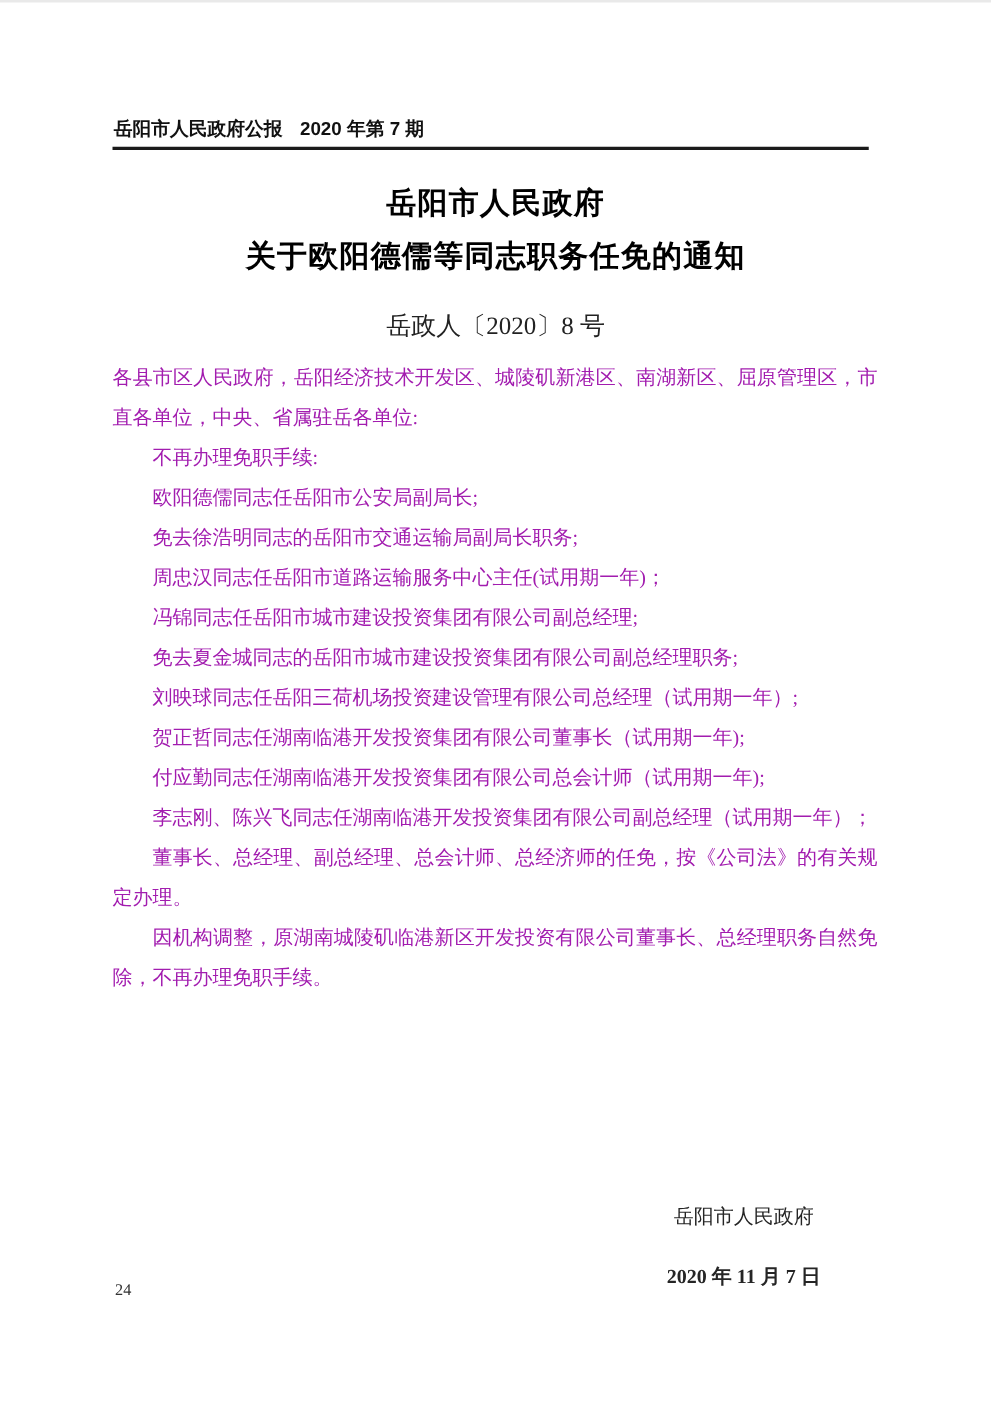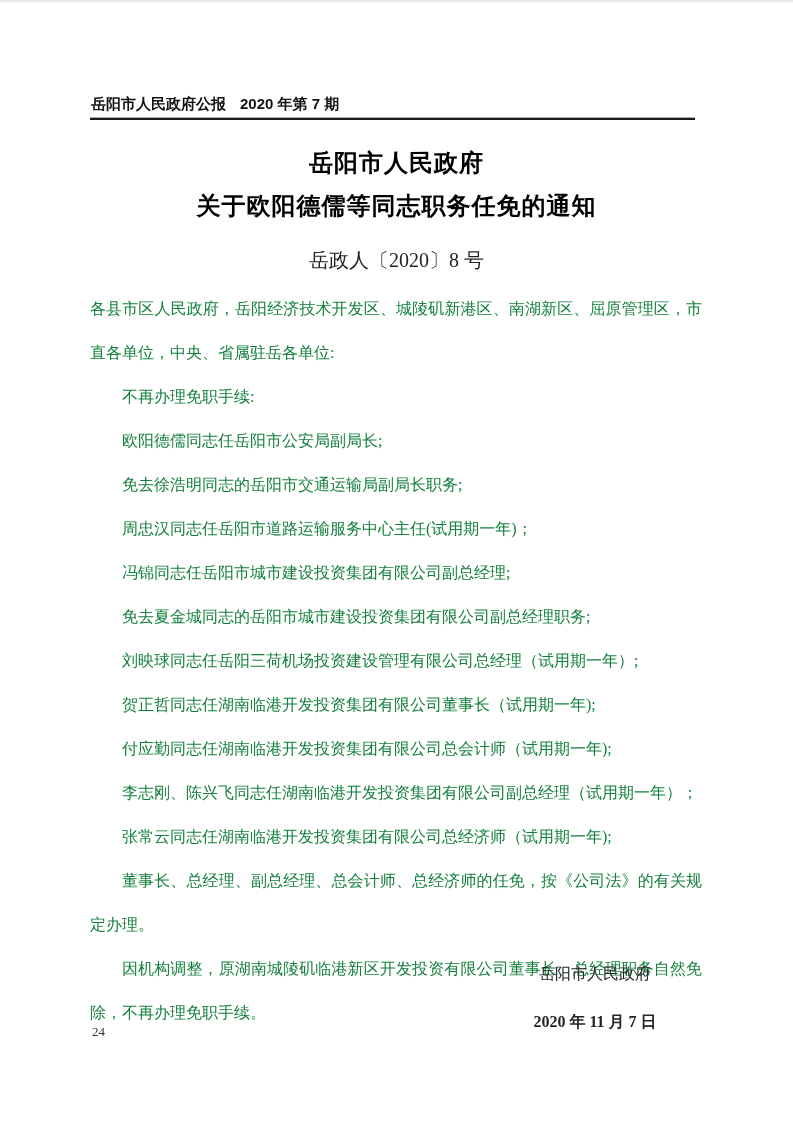--- a/index.html
+++ b/index.html
@@ -65,23 +65,23 @@
     text-align: center;
     font-size: 20px;
     color: #222222;
   }
   .body-block {
     position: absolute;
     top: 287px;
     left: 90px;
     width: 612px;
     font-size: 16px;
-    line-height: 44px;
+    line-height: 32px;
     text-align: justify;
-    color: #15803d;
+    color: #a21caf;
   }
   .body-block p {
     margin: 0;
     padding: 0;
   }
   .body-block p.indent {
     text-indent: 2em;
   }
   .sig-block {
     position: absolute;
@@ -130,21 +130,20 @@
     <p class="indent">不再办理免职手续:</p>
     <p class="indent">欧阳德儒同志任岳阳市公安局副局长;</p>
     <p class="indent">免去徐浩明同志的岳阳市交通运输局副局长职务;</p>
     <p class="indent">周忠汉同志任岳阳市道路运输服务中心主任(试用期一年)；</p>
     <p class="indent">冯锦同志任岳阳市城市建设投资集团有限公司副总经理;</p>
     <p class="indent">免去夏金城同志的岳阳市城市建设投资集团有限公司副总经理职务;</p>
     <p class="indent">刘映球同志任岳阳三荷机场投资建设管理有限公司总经理（试用期一年）;</p>
     <p class="indent">贺正哲同志任湖南临港开发投资集团有限公司董事长（试用期一年);</p>
     <p class="indent">付应勤同志任湖南临港开发投资集团有限公司总会计师（试用期一年);</p>
     <p class="indent">李志刚、陈兴飞同志任湖南临港开发投资集团有限公司副总经理（试用期一年）；</p>
-    <p class="indent">张常云同志任湖南临港开发投资集团有限公司总经济师（试用期一年);</p>
     <p class="indent">董事长、总经理、副总经理、总会计师、总经济师的任免，按《公司法》的有关规定办理。</p>
     <p class="indent">因机构调整，原湖南城陵矶临港新区开发投资有限公司董事长、总经理职务自然免除，不再办理免职手续。</p>
   </div>
 
   <div class="sig-block">
     <div>岳阳市人民政府</div>
     <div class="sig-date">2020 年 11 月 7 日</div>
   </div>
 
   <div class="page-number">24</div>

